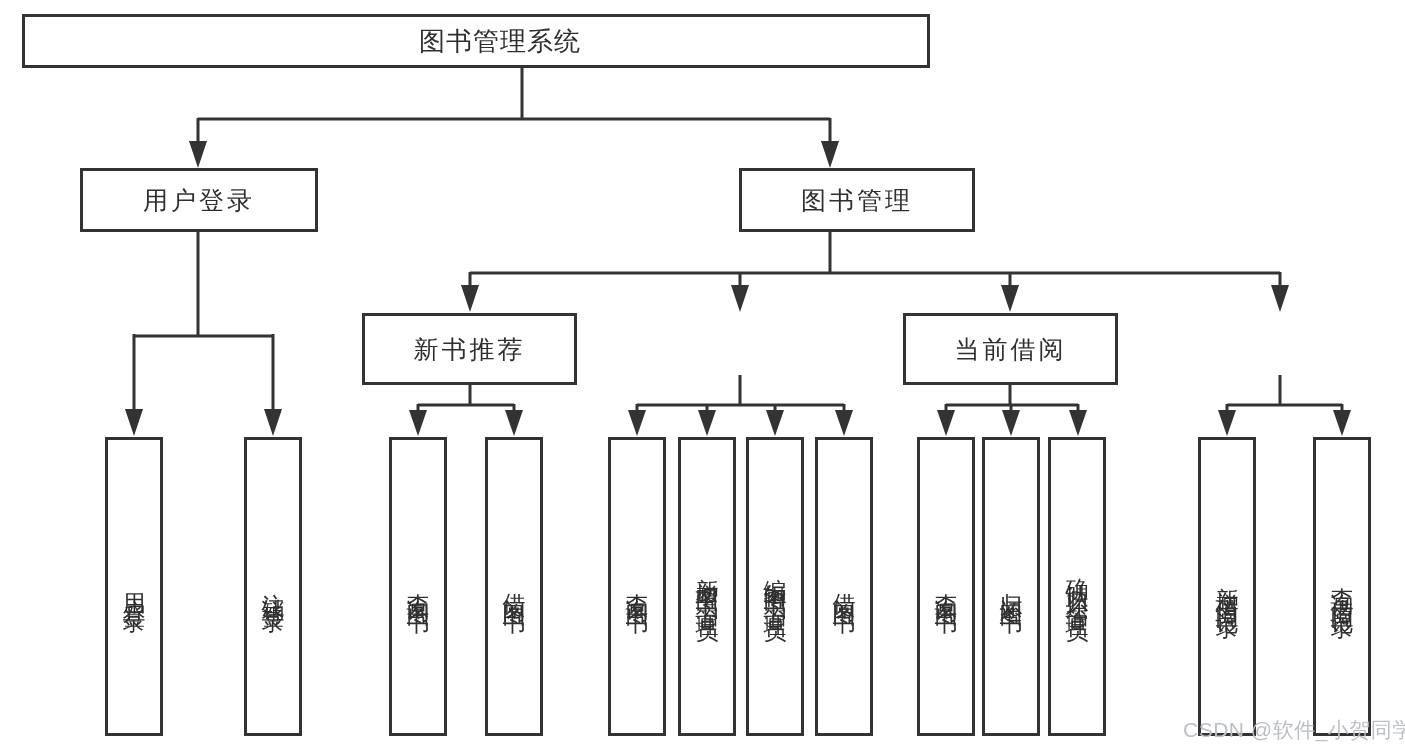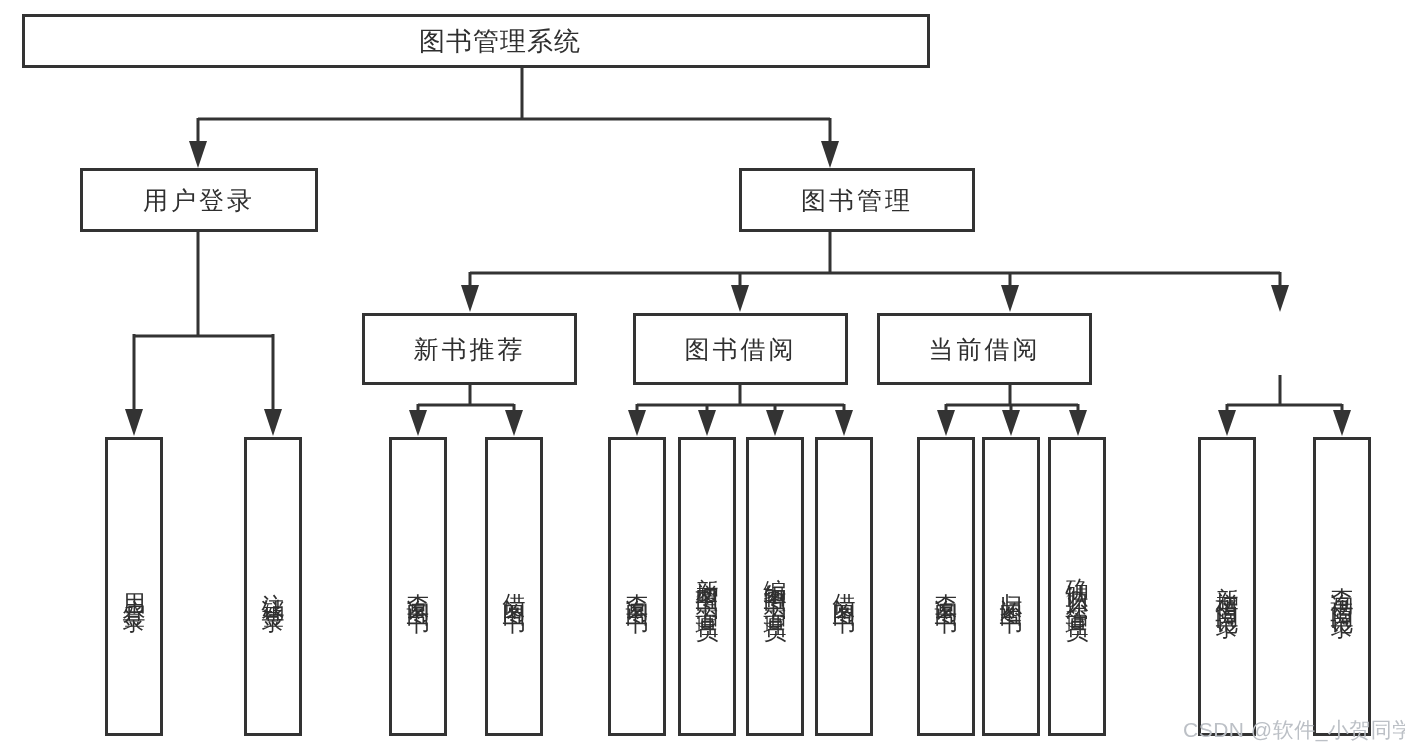--- a/index.html
+++ b/index.html
@@ -96,24 +96,21 @@
   <div class="box l1 l1a">
     <span>用户登录</span>
   </div>
   <div class="box l1 l1b">
     <span>图书管理</span>
   </div>
 
   <div class="box l2" style="left:362px">
     <span>新书推荐</span>
   </div>
-  <div class="box l2" style="left:633px">
-    <span>图书借阅</span>
-  </div>
-  <div class="box l2" style="left:877px">
+  <div class="box l2" style="left:903px">
     <span>当前借阅</span>
   </div>
 
   <div class="box leaf" style="left:105px">
     <span class="vtext">用户登录</span>
   </div>
   <div class="box leaf" style="left:244px">
     <span class="vtext">注销登录</span>
   </div>
 

